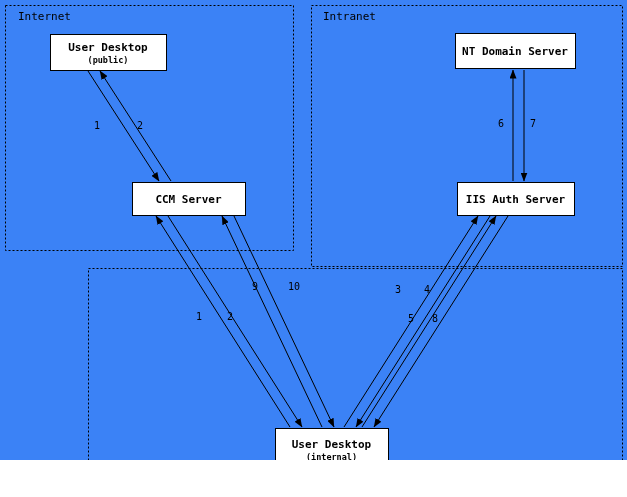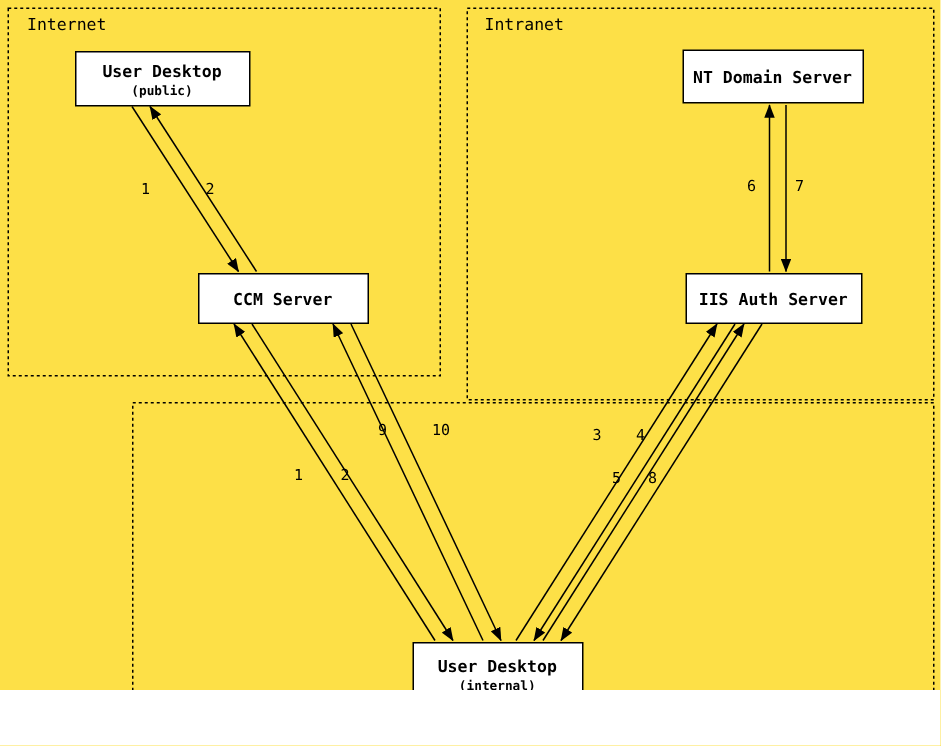--- a/index.html
+++ b/index.html
@@ -8,21 +8,21 @@
     padding: 0;
     background: #ffffff;
   }
   body {
     font-family: "DejaVu Sans Mono", "Liberation Mono", monospace;
   }
   #diagram-root {
     position: relative;
     width: 627px;
     height: 460px;
-    background: #fde047;
+    background: #3b82f6;
     overflow: hidden;
   }
   #diagram-svg {
     position: absolute;
     left: 0;
     top: 0;
     width: 627px;
     height: 497px;
   }
   .zone-label {

